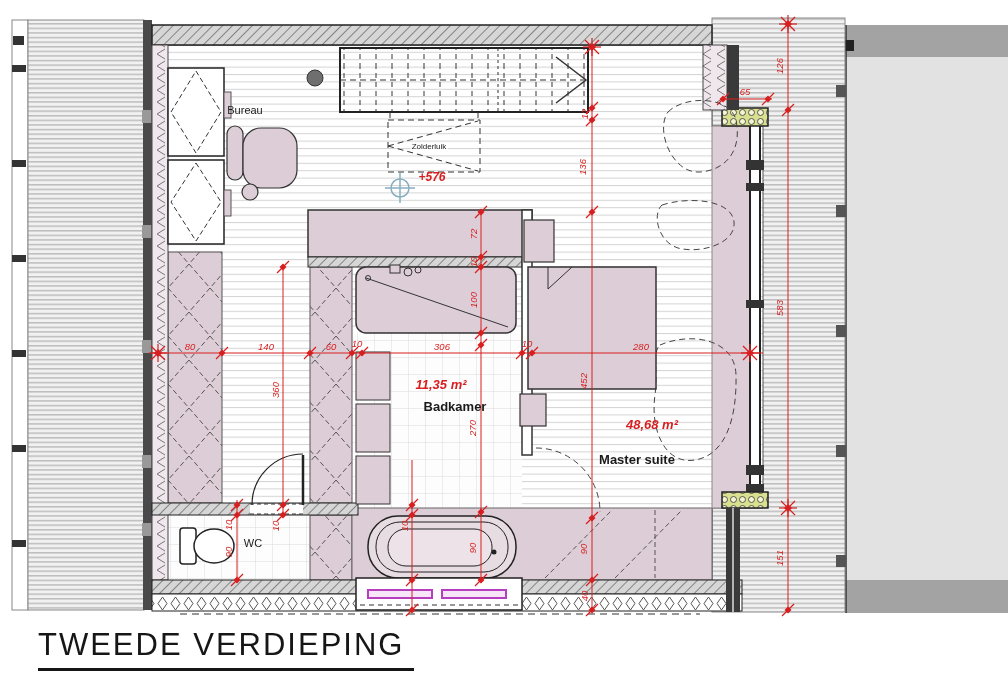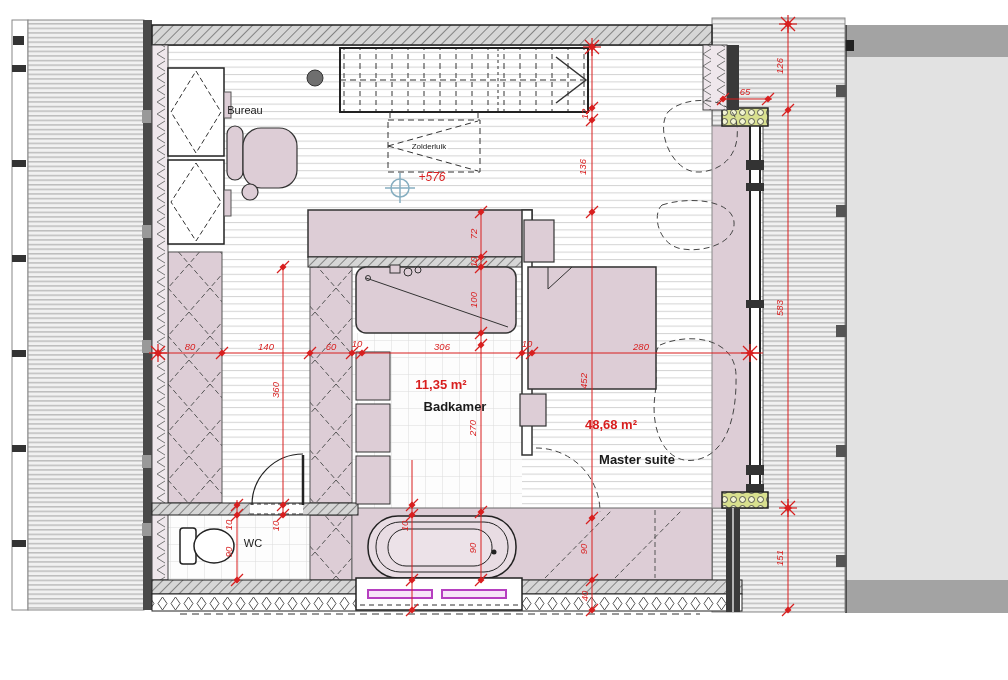--- a/index.html
+++ b/index.html
@@ -2,24 +2,24 @@
 <html><head>
 <meta charset="utf-8">
 <style>
   html,body{margin:0;padding:0;background:#fff;}
   #canvas{position:relative;width:1008px;height:680px;background:#fff;overflow:hidden;
           font-family:"Liberation Sans",sans-serif;}
   #plan-svg{position:absolute;left:0;top:0;}
   .lbl{position:absolute;transform:translate(-50%,-50%);white-space:nowrap;color:#1a1a1a;line-height:1;}
   .room{font-weight:bold;font-size:13px;padding-left:28px;}
   .room-sm{font-weight:normal;font-size:11px;}
-  .area{color:#d81f1f;font-weight:bold;font-size:13px;}
+  .area{color:#d81f1f;font-style:italic;font-weight:bold;font-size:13px;}
   .dim{color:#d81f1f;font-style:italic;font-size:9.5px;}
   .dim.v{transform:translate(-50%,-50%) rotate(-90deg);}
-  .lvl{color:#d81f1f;font-style:italic;font-weight:normal;font-size:12px;}
+  .lvl{color:#d81f1f;font-style:italic;font-weight:bold;font-size:12px;}
   .tiny{font-size:8px;background:rgba(255,255,255,.85);padding:0 1px;}
   #title{position:absolute;left:38px;top:627px;font-size:31px;letter-spacing:2px;color:#161616;
          border-bottom:3px solid #161616;padding:0 10px 5px 0;font-weight:400;}
 </style>
 </head>
 <body>
 
 <div id="canvas">
 
 <svg id="plan-svg" width="1008" height="680" viewBox="0 0 1008 680">
@@ -300,21 +300,21 @@
     <use href="#tk" x="723" y="99"></use>
         <use href="#tk" x="768" y="99"></use>
   </g>
 </svg>
 
 <div class="lbl room-sm" style="left:245px;top:110px">Bureau</div>
 <div class="lbl tiny" style="left:429px;top:147px">Zolderluik</div>
 <div class="lbl lvl" style="left:432px;top:177px">+576</div>
 <div class="lbl area" style="left:441px;top:384px">11,35 m²</div>
 <div class="lbl room" style="left:441px;top:406px">Badkamer</div>
-<div class="lbl area" style="left:611px;top:424px">48,68 m²</div>
+<div class="lbl area" style="left:652px;top:424px">48,68 m²</div>
 <div class="lbl room" style="left:623px;top:459px">Master suite</div>
 <div class="lbl room-sm" style="left:253px;top:543px">WC</div>
 
 <div class="lbl dim" style="left:190px;top:347px">80</div>
 <div class="lbl dim" style="left:266px;top:347px">140</div>
 <div class="lbl dim" style="left:331px;top:347px">60</div>
 <div class="lbl dim" style="left:357px;top:344px">10</div>
 <div class="lbl dim" style="left:442px;top:347px">306</div>
 <div class="lbl dim" style="left:527px;top:344px">10</div>
 <div class="lbl dim" style="left:641px;top:347px">280</div>
@@ -332,14 +332,15 @@
 <div class="lbl dim v" style="left:585px;top:114px">12</div>
 <div class="lbl dim v" style="left:583px;top:167px">136</div>
 <div class="lbl dim v" style="left:584px;top:381px">452</div>
 <div class="lbl dim v" style="left:584px;top:549px">90</div>
 <div class="lbl dim v" style="left:585px;top:596px">40</div>
 <div class="lbl dim v" style="left:780px;top:66px">126</div>
 <div class="lbl dim v" style="left:780px;top:308px">583</div>
 <div class="lbl dim v" style="left:780px;top:558px">151</div>
 <div class="lbl dim" style="left:745px;top:92px">65</div>
 
+<div id="title">TWEEDE VERDIEPING</div>
 
 </div>
 
 </body></html>

